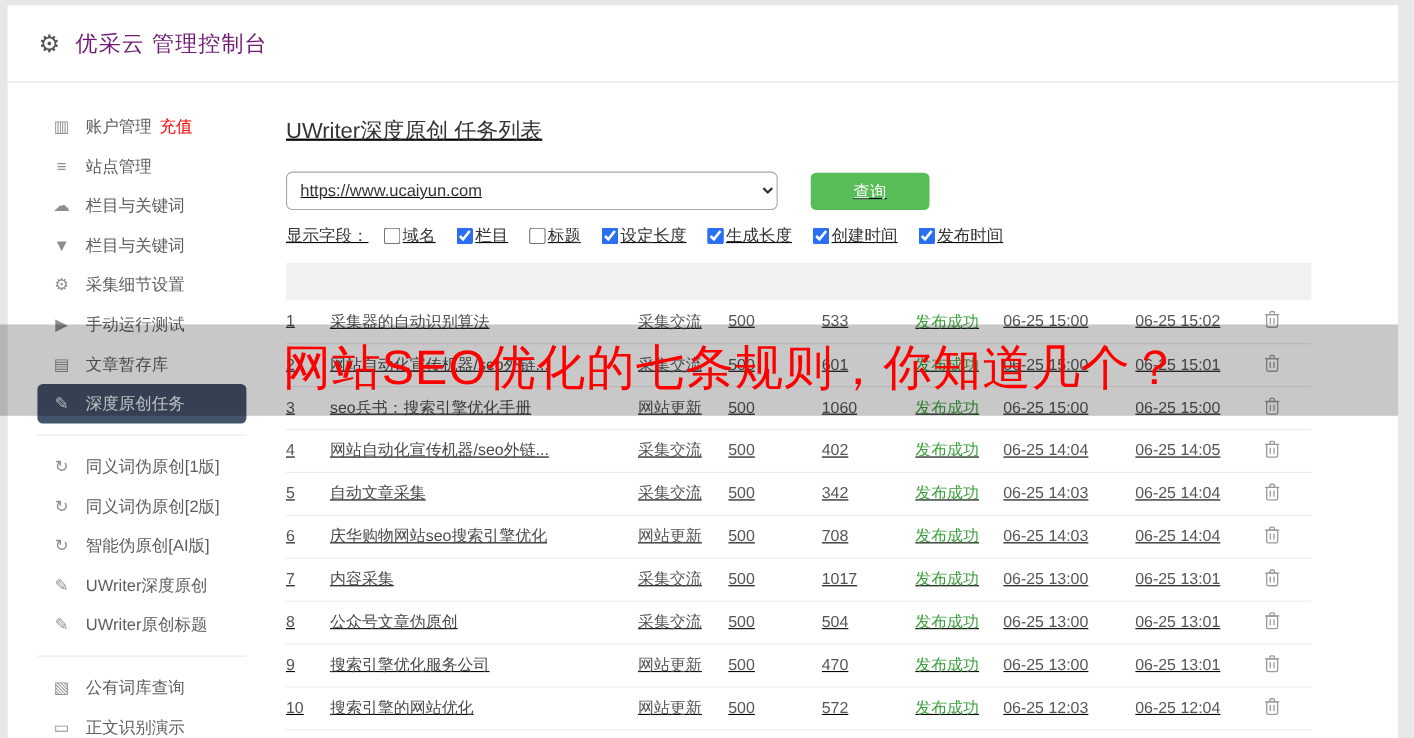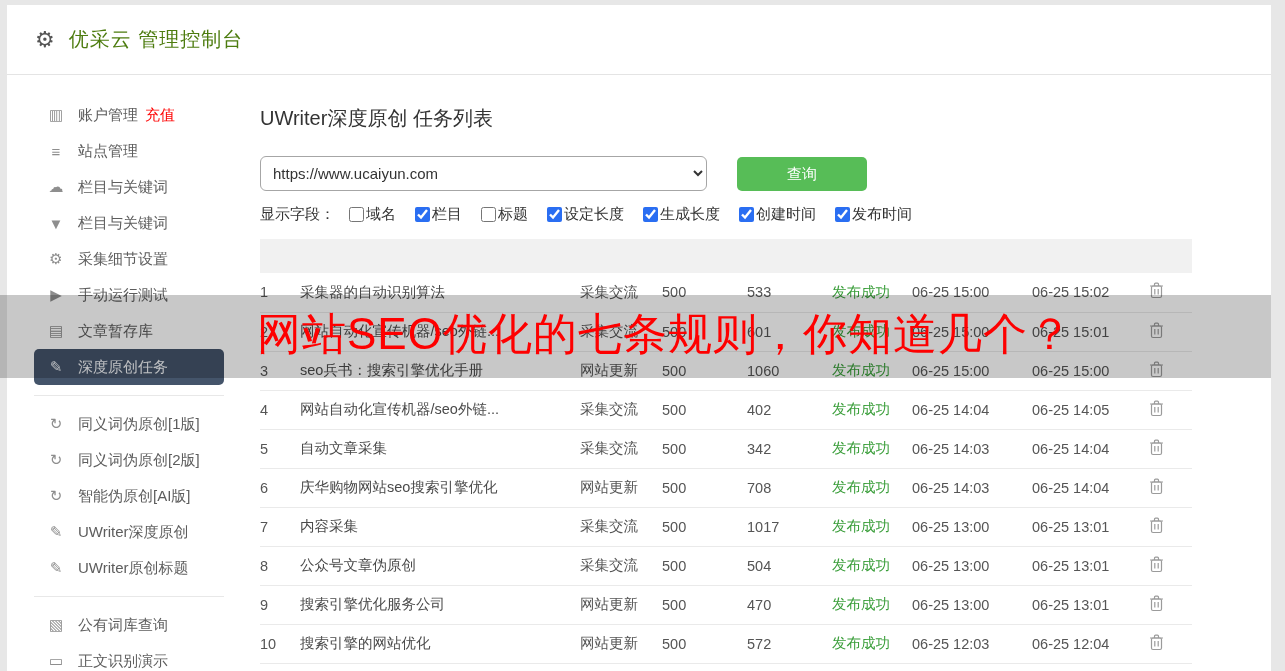--- a/index.html
+++ b/index.html
@@ -4,45 +4,45 @@
 <style>
   * { margin:0; padding:0; box-sizing:border-box; }
   html,body { width:1285px; height:671px; overflow:hidden;
     font-family:"Liberation Sans","DejaVu Sans",sans-serif; background:#e7e7e7; }
   .page { position:absolute; left:7px; top:5px; width:1264px; height:666px; background:#fff; }
 
   
   .app-header { height:70px; border-bottom:1px solid #e4e4e4; display:flex; align-items:center;
     padding-left:28px; gap:14px; background:#fff; }
   .app-header .gear { font-size:22px; color:#555; }
-  .app-header .title { font-size:20px; color:#4d7c0f; letter-spacing:1px; }
+  .app-header .title { font-size:20px; color:#701a75; letter-spacing:1px; }
 
   .body-wrap { display:flex; height:595px; }
 
   
   .sidebar { width:237px; padding-top:22px; flex:none; }
   .side-item { height:36px; display:flex; align-items:center; margin:0 20px 0 27px;
     padding-left:11px; border-radius:5px; color:#5d5d5d; font-size:15px; cursor:pointer; }
   .side-item .s-icon { width:22px; margin-right:11px; color:#8e8e8e; font-size:15px; text-align:center; flex:none; }
   .side-item .badge { color:var(--alert-red); margin-left:7px; }
   .side-item.selected { background:var(--selected-bg); color:#f2f4f8; }
   .side-item.selected .s-icon { color:#e8ebf0; }
   .side-divider { height:1px; background:#e8e8e8; margin:10px 20px 10px 27px; }
 
   
-  .main { flex:1; padding:30px 16px 0 16px; }
+  .main { flex:1; padding:30px 16px 0 16px;text-decoration:underline; }
   .page-title { font-size:20px; color:#333; margin-bottom:24px; }
 
   .filter-row { display:flex; align-items:flex-end; }
   select { height:35px; border:1px solid #a6a6a6; border-radius:6px; background:#fff;
     font-size:15px; color:#333; padding:0 8px; outline:none;
     font-family:"Liberation Sans","DejaVu Sans",sans-serif; }
   .site-select { width:447px; }
   .column-select, .status-select { width:128px; margin-left:30px; }
-  .search-btn { width:130px; height:34px; margin-left:30px; border:none; border-radius:5px;
+  .search-btn { width:108px; height:34px; margin-left:30px; border:none; border-radius:5px;
     background:var(--accent-green); color:#fff; font-size:15px; cursor:pointer;
     font-family:"Liberation Sans","DejaVu Sans",sans-serif; }
 
   .fields-row { display:flex; align-items:center; margin-top:14px; font-size:15px; color:#333; }
   .fields-label { margin-right:14px; }
   .field-chk { display:flex; align-items:center; margin-right:19px; cursor:pointer; }
   .field-chk input { width:15px; height:15px; accent-color:var(--checkbox-blue); margin-right:2px; cursor:pointer; }
 
   table { border-collapse:collapse; table-layout:fixed; width:932px; margin-top:15px; font-size:14.5px; }
   col.c1{width:40px} col.c2{width:280px} col.c3{width:82px} col.c4{width:85px} col.c5{width:85px}

